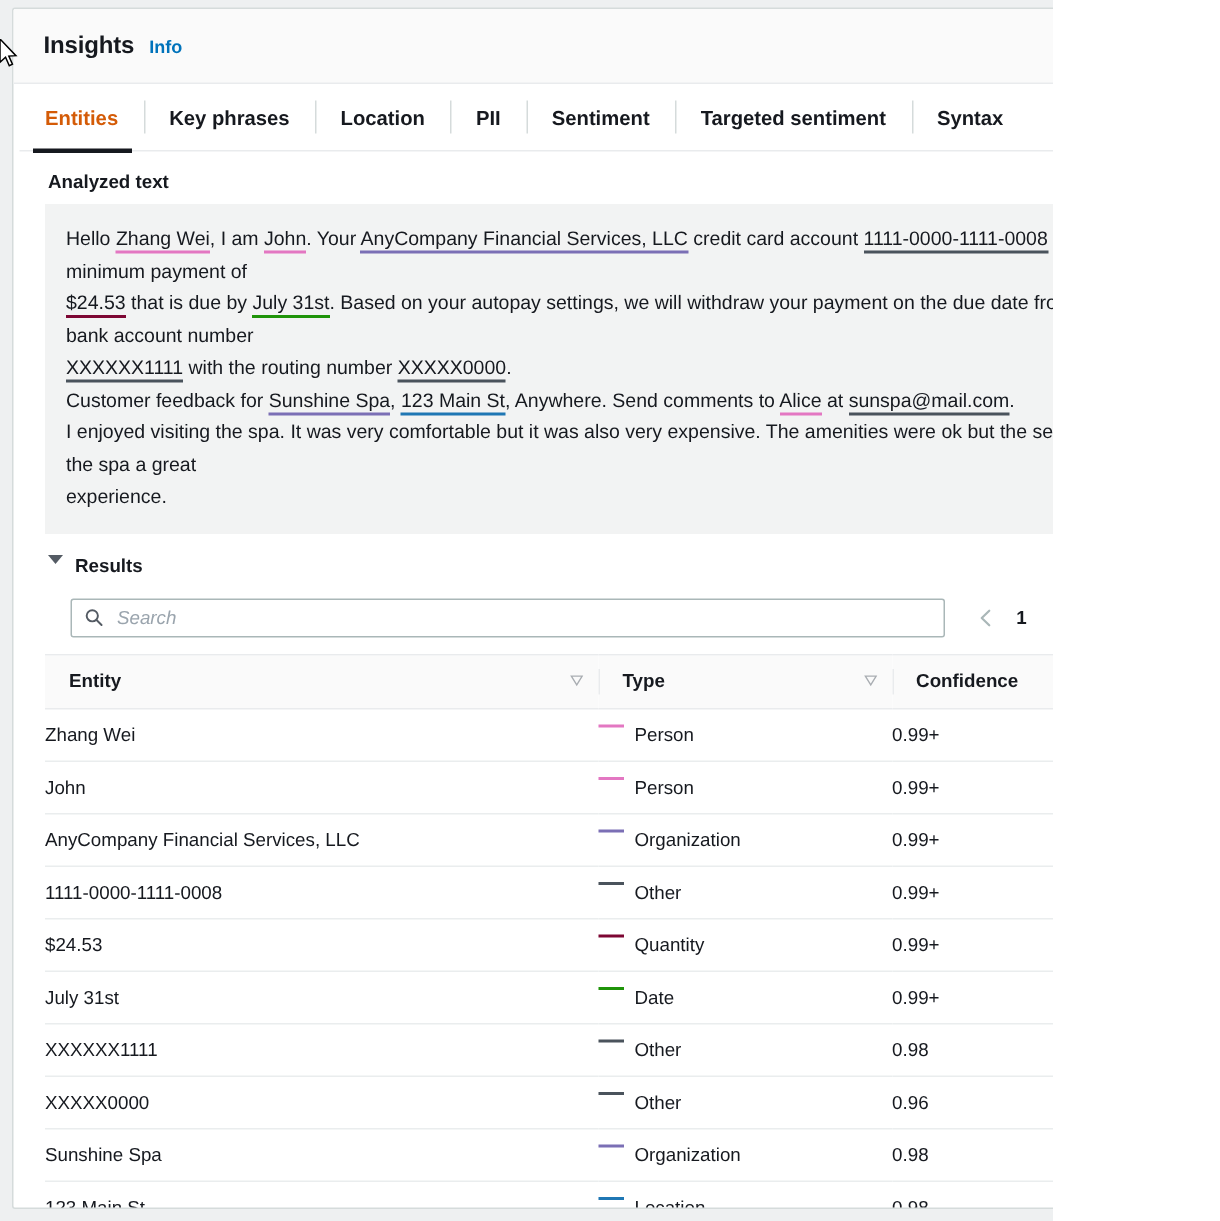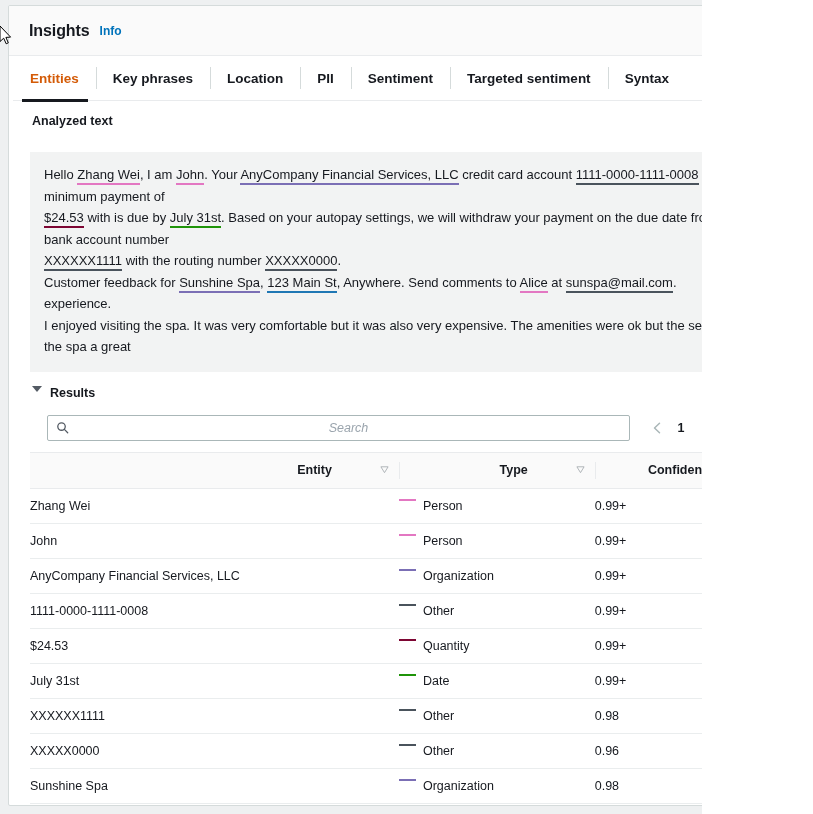--- a/index.html
+++ b/index.html
@@ -89,21 +89,21 @@
     left: 9px; top: -1px;
     width: 66px; height: 3px;
     background: #16191f;
   }
   
   .body { padding: 0 21px; }
   .section-label {
     font-size: 12.5px;
     font-weight: bold;
     color: #16191f;
-    margin: 13px 0 24px 2px;
+    margin: 13px 0 8px 2px;
   }
   
   .analyzed-box {
     background: #f2f3f3;
     padding: 12px 14px 14px 14px;
     font-size: 13px;
     line-height: 21.5px;
     color: #16191f;
   }
   .analyzed-box p { margin: 0; }
@@ -161,21 +161,20 @@
     margin-right: 7px;
     color: #545b64;
   }
   .search-box input {
     border: 0; outline: 0;
     flex: 1;
     font-size: 12.5px;
     color: #687078;
     font-family: "Liberation Sans", sans-serif;
     background: transparent;
-    text-align: center;
   }
   .search-box input::placeholder { color: #9aa4ad; font-style: italic; }
   .pager {
     display: flex;
     align-items: center;
     margin-left: 16px;
   }
   .pg-arrow {
     width: 22px; height: 22px;
     display: flex; align-items: center; justify-content: center;
@@ -217,21 +216,21 @@
     color: #16191f;
     padding: 10px 0 11px 0;
     border-top: 1px solid #e9ebed;
     border-bottom: 1px solid #e9ebed;
     background: #fafafa;
     position: relative;
   }
   .th-inner {
     display: flex;
     align-items: center;
-    justify-content: flex-end;
+    justify-content: space-between;
     padding: 0 10px 0 16px;
     gap: 48px;
   }
   th.col-entity { width: 49%; }
   th.col-type   { width: 26%; }
   th.col-conf   { width: 25%; }
   th.divided::before {
     content: "";
     position: absolute;
     left: 0; top: 9px; bottom: 9px;
@@ -309,25 +308,25 @@
         <div class="active-bar"></div>
       </div>
     </div>
 
     <div class="body">
 
       <div class="section-label">Analyzed text</div>
 
       <div class="analyzed-box" id="analyzed-box">
           <p><span>Hello </span><span class="ent ent-person">Zhang Wei</span><span>, I am </span><span class="ent ent-person">John</span><span>. Your </span><span class="ent ent-org">AnyCompany Financial Services, LLC</span><span> credit card account </span><span class="ent ent-other">1111-0000-1111-0008</span><span> has a minimum payment of</span></p>
-          <p><span class="ent ent-quantity">$24.53</span><span> with is due by </span><span class="ent ent-date">July 31st</span><span>. Based on your autopay settings, we will withdraw your payment on the due date from your bank account number</span></p>
+          <p><span class="ent ent-quantity">$24.53</span><span> that is due by </span><span class="ent ent-date">July 31st</span><span>. Based on your autopay settings, we will withdraw your payment on the due date from your bank account number</span></p>
           <p><span class="ent ent-other">XXXXXX1111</span><span> with the routing number </span><span class="ent ent-other">XXXXX0000</span><span>.</span></p>
           <p><span>Customer feedback for </span><span class="ent ent-org">Sunshine Spa</span><span>, </span><span class="ent ent-location">123 Main St</span><span>, Anywhere. Send comments to </span><span class="ent ent-person">Alice</span><span> at </span><span class="ent ent-other">sunspa@mail.com</span><span>.</span></p>
+          <p><span>I enjoyed visiting the spa. It was very comfortable but it was also very expensive. The amenities were ok but the service made the spa a great</span></p>
           <p><span>experience.</span></p>
-          <p><span>I enjoyed visiting the spa. It was very comfortable but it was also very expensive. The amenities were ok but the service made the spa a great</span></p>
         </div>
 
       <div class="expander">
         <span class="caret"></span>
         <span class="expander-label">Results</span>
       </div>
 
       <div class="table-wrap">
 
         <div class="toolbar">

